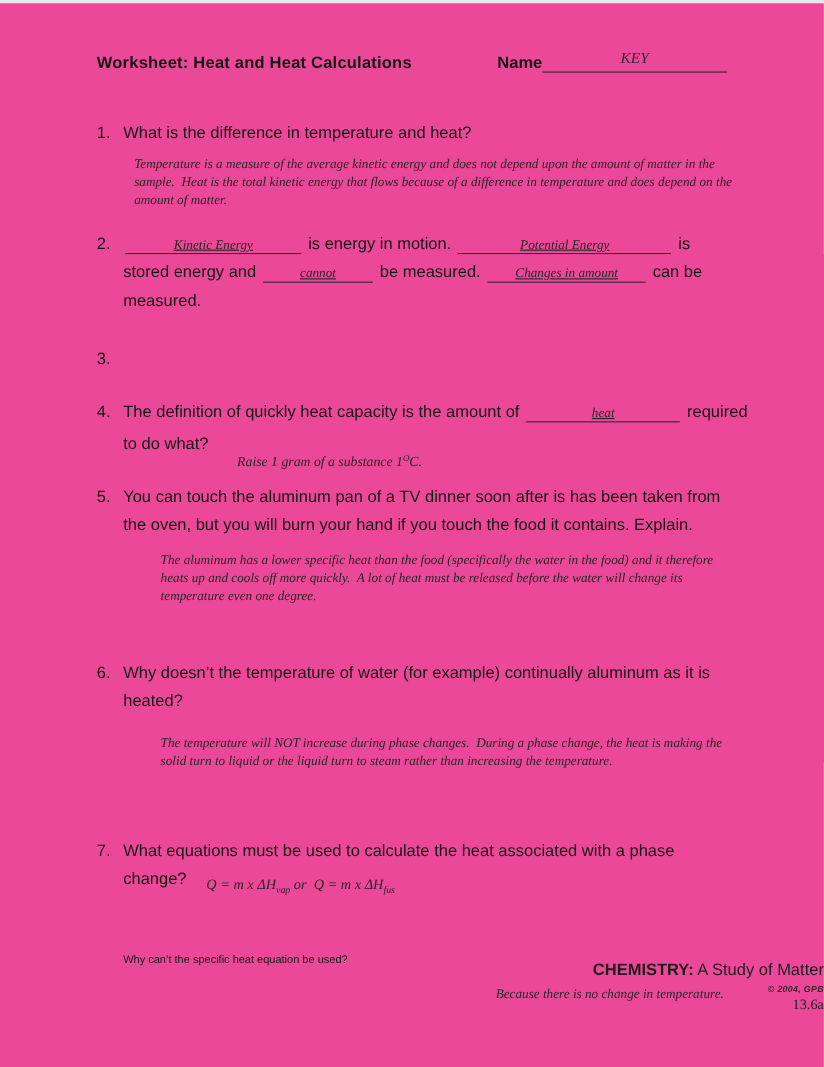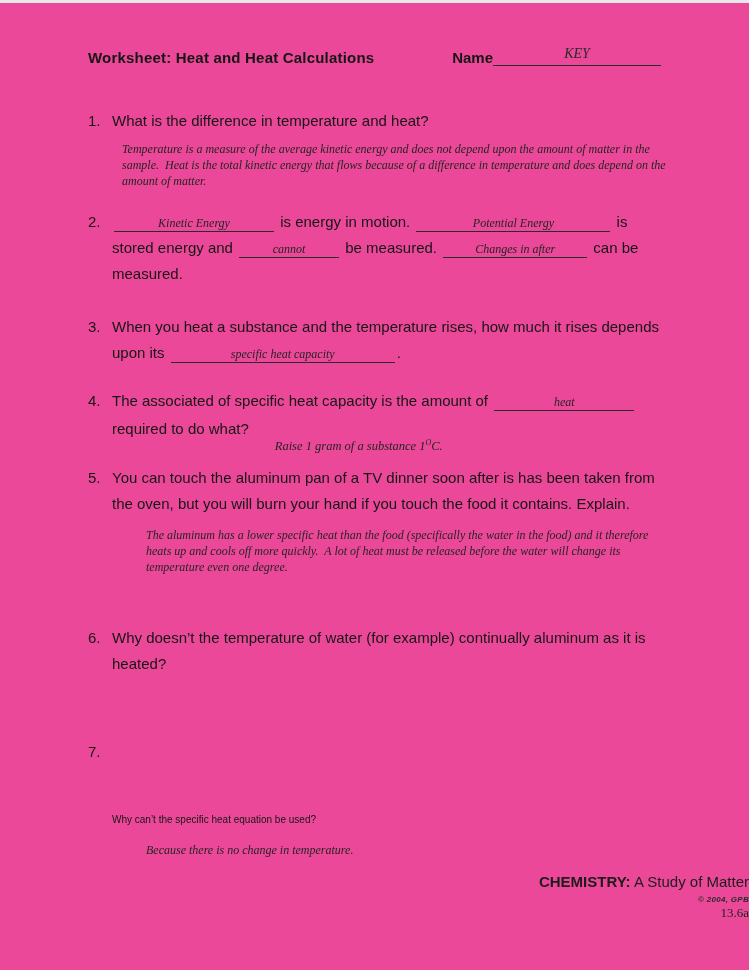--- a/index.html
+++ b/index.html
@@ -47,20 +47,21 @@
   
   .blank{
     display:inline-block;
     border-bottom:1.4px solid #2a2a2a;
     text-align:center;
     font-family:"Liberation Serif",serif;font-style:italic;
     font-size:12px;line-height:14px;color:#242424;
     vertical-align:baseline;
     padding:0 6px 1px 6px;
     margin:0 2px;
+    text-decoration:underline;
   }
   .w150{min-width:148px;} .w185{min-width:182px;} .w90{min-width:88px;}
   .w135{min-width:132px;} .w215{min-width:212px;} .w130{min-width:128px;}
   .inline-ans{
     font-family:"Liberation Serif",serif;font-style:italic;
     font-size:12.5px;color:#242424;
     position:relative;top:16px;margin-left:26px;
     white-space:nowrap;
   }
   .equation{
@@ -86,21 +87,21 @@
   .mt-a1{margin-top:7px;}
   .mt-q2{margin-top:20px;}
   .mt-q3{margin-top:27px;}
   .mt-q4{margin-top:22px;}
   .mt-q5{margin-top:22px;}
   .mt-a5{margin-top:10px;}
   .mt-q6{margin-top:50px;}
   .mt-a6{margin-top:16px;}
   .mt-q7{margin-top:62px;}
   .mt-fu{margin-top:42px;}
-  .mt-fua{margin-top:9px;}
+  .mt-fua{margin-top:9px;text-align:right;}
 </style>
 </head>
 <body>
 
 <div class="page">
 
   <div class="header">
     <div class="ws-title">Worksheet: Heat and Heat Calculations</div>
     <div class="name-area">
       <span class="name-label">Name</span>
@@ -116,55 +117,55 @@
 
   <div class="q mt-q2">
     <div class="qnum">2.</div>
     <div class="qtext">
       <span class="blank w150">Kinetic Energy</span>
       <span>is energy in motion.</span>
       <span class="blank w185">Potential Energy</span>
       <span>is stored energy and</span>
       <span class="blank w90">cannot</span>
       <span>be measured.</span>
-      <span class="blank w135">Changes in after</span>
+      <span class="blank w135">Changes in amount</span>
       <span>can be measured.</span>
     </div>
   </div>
 
   <div class="q mt-q3">
     <div class="qnum">3.</div>
-    <div class="qtext narrow">
-      <span>When you heat a substance and the temperature rises, how much it rises depends upon its</span>
-      <span class="blank w215">specific heat capacity</span><span>.</span>
-    </div>
   </div>
 
   <div class="q mt-q4">
     <div class="qnum">4.</div>
     <div class="qtext wide">
-      <span>The associated of specific heat capacity is the amount of</span>
+      <span>The definition of quickly heat capacity is the amount of</span>
       <span class="blank w130">heat</span>
       <span>required to do what?</span><span class="inline-ans"><span>Raise 1 gram of a substance 1</span><sup>O</sup><span>C.</span></span>
     </div>
   </div>
 
   <div class="q mt-q5">
     <div class="qnum">5.</div>
     <div class="qtext narrow">You can touch the aluminum pan of a TV dinner soon after is has been taken from the oven, but you will burn your hand if you touch the food it contains. Explain.</div>
   </div>
   <div class="answer indent2 mt-a5">The aluminum has a lower specific heat than the food (specifically the water in the food) and it therefore heats up and cools off more quickly.  A lot of heat must be released before the water will change its temperature even one degree.</div>
 
   <div class="q mt-q6">
     <div class="qnum">6.</div>
     <div class="qtext narrow">Why doesn’t the temperature of water (for example) continually aluminum as it is heated?</div>
   </div>
+  <div class="answer indent2 mt-a6">The temperature will NOT increase during phase changes.  During a phase change, the heat is making the solid turn to liquid or the liquid turn to steam rather than increasing the temperature.</div>
 
   <div class="q mt-q7">
     <div class="qnum">7.</div>
+    <div class="qtext narrow">
+      <span>What equations must be used to calculate the heat associated with a phase change?</span><span class="equation"><span>Q = m x ΔH</span><sub>vap</sub><span> or  Q = m x ΔH</span><sub>fus</sub></span>
+    </div>
   </div>
 
   <div class="followup mt-fu">Why can’t the specific heat equation be used?</div>
   <div class="answer indent2 mt-fua">Because there is no change in temperature.</div>
 
   <div class="footer">
     <div class="footer-title"><span class="bold">CHEMISTRY:</span><span> A Study of Matter</span></div>
     <div class="footer-copy">© 2004, GPB</div>
     <div class="footer-code">13.6a</div>
   </div>

